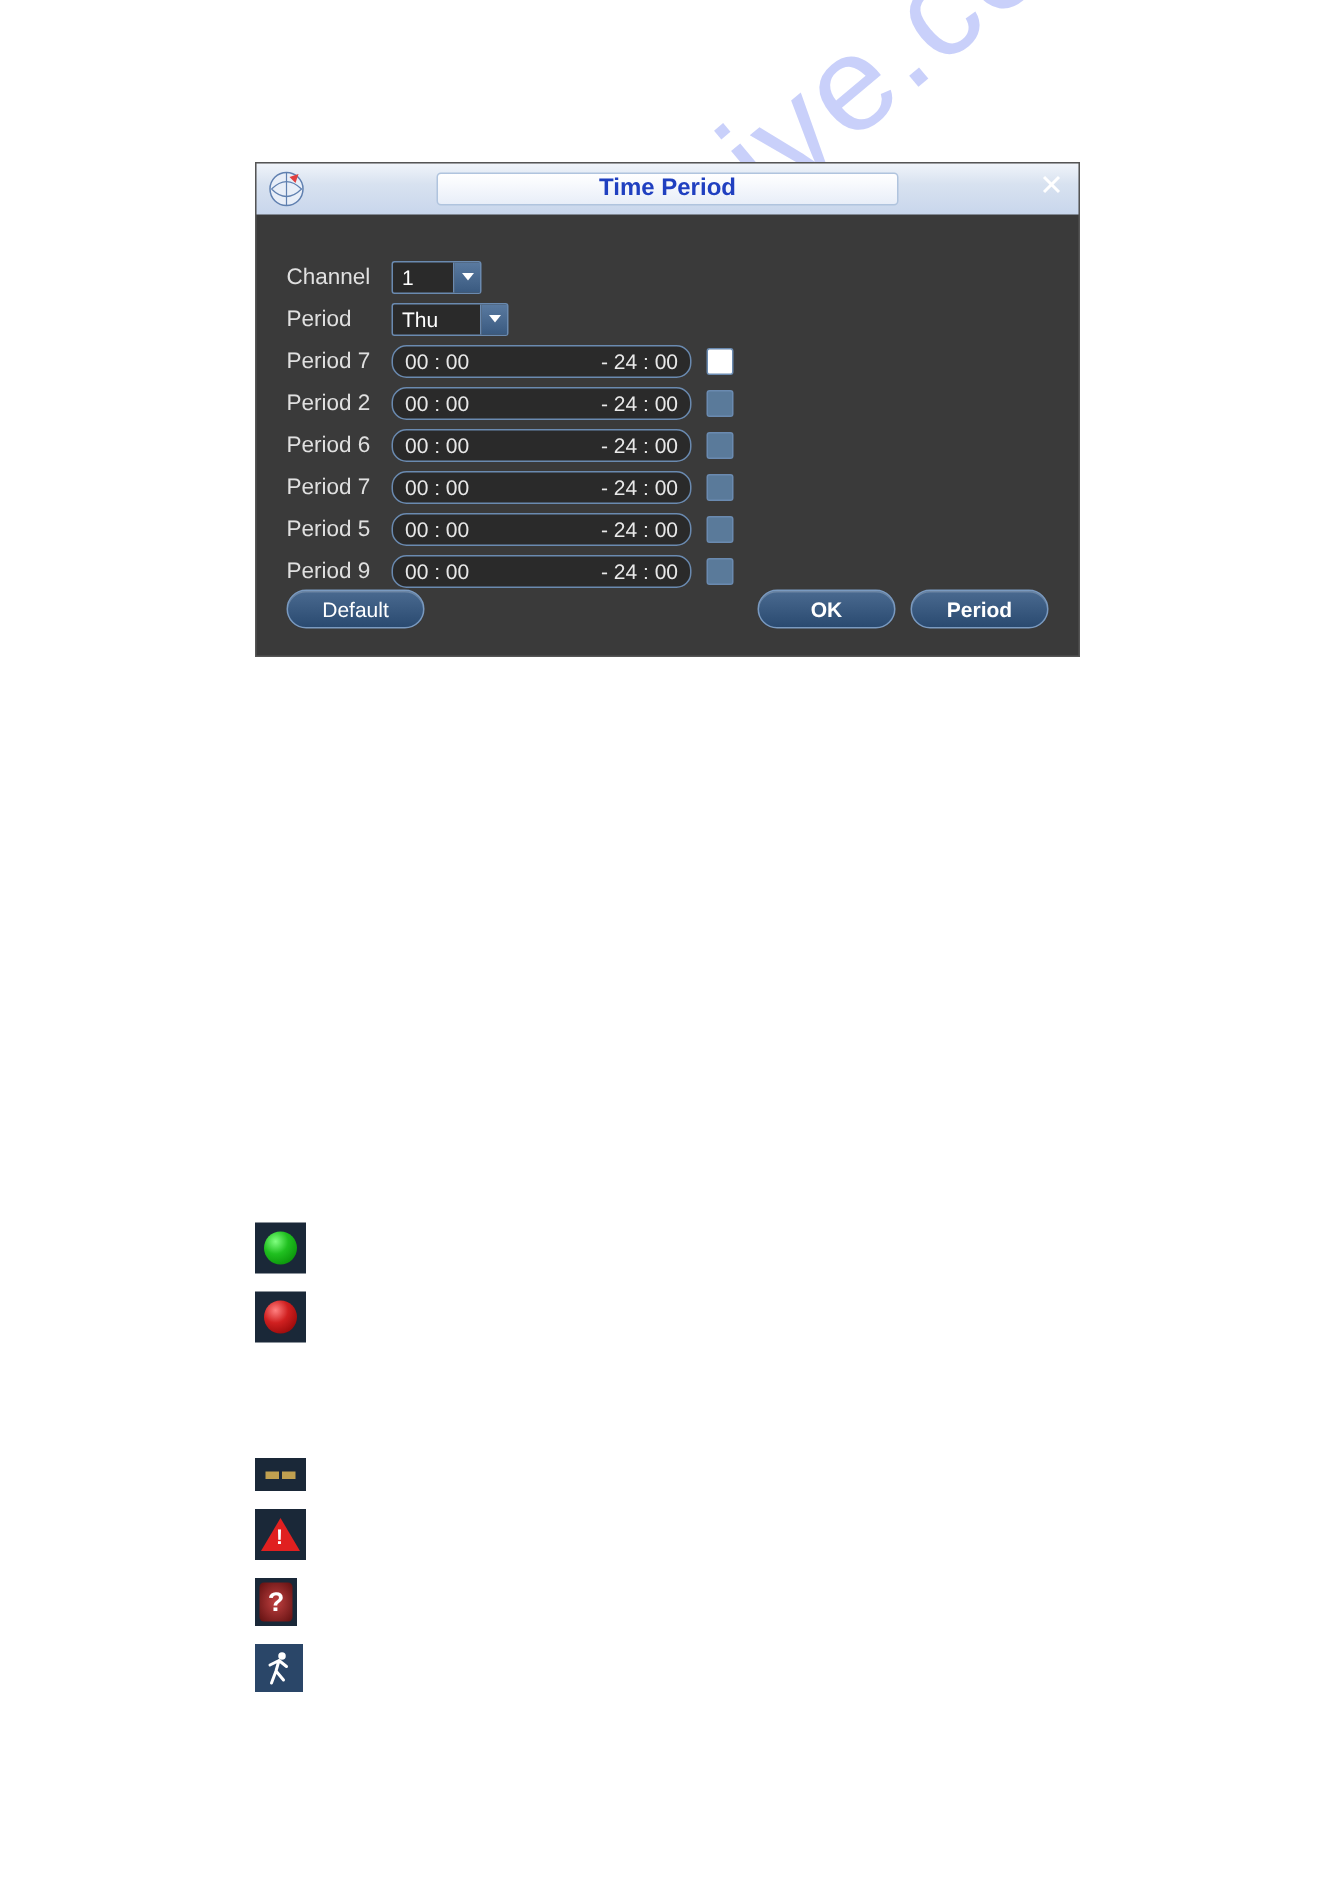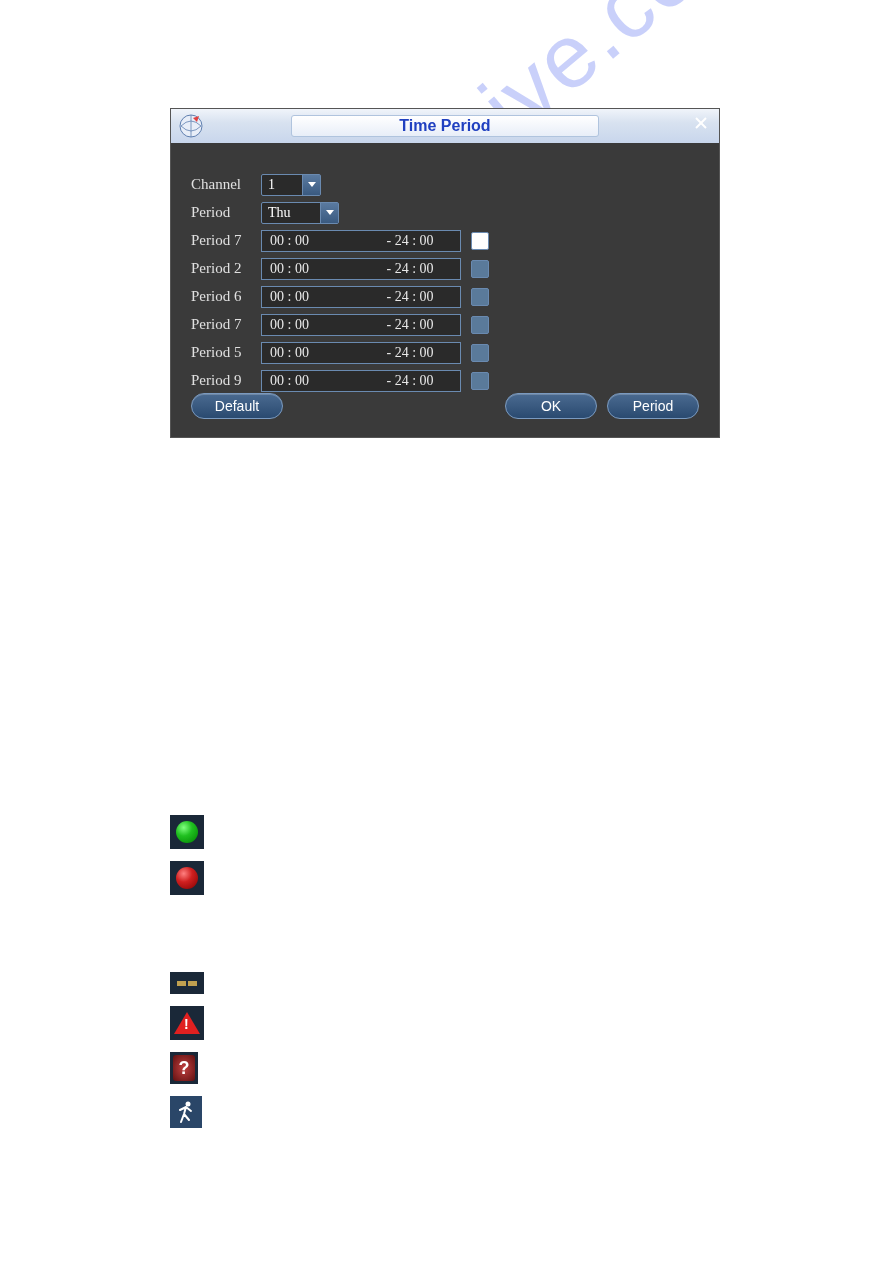--- a/index.html
+++ b/index.html
@@ -65,21 +65,20 @@
   .dialog-body {
     padding: 28px 20px 0 20px;
     color: #d8d8d8;
     font-size: 15px;
   }
   .row {
     display: flex;
     align-items: center;
     height: 27px;
     margin-bottom: 1px;
-    font-family: Liberation Serif, serif;
   }
   .row-label {
     width: 70px;
     color: #e0e0e0;
   }
   .select-box {
     height: 22px;
     background: #2a2a2a;
     border: 1px solid #6a8ab0;
     border-radius: 2px;
@@ -109,31 +108,31 @@
     content: "";
     border-left: 4px solid transparent;
     border-right: 4px solid transparent;
     border-top: 5px solid #ffffff;
   }
   .time-box {
     width: 200px;
     height: 22px;
     background: #2a2a2a;
     border: 1px solid #6a8ab0;
-    border-radius: 0;
+    border-radius: 10px;
     display: flex;
     align-items: center;
     color: #e8e8e8;
     font-size: 14px;
     padding: 0 8px;
     justify-content: space-between;
     cursor: text;
   }
   .time-start { flex: 1; text-align: left; }
-  .time-end { flex: 1; text-align: center; padding-left: 14px; }
+  .time-end { flex: 1; text-align: right; padding-left: 14px; }
   .checkbox {
     width: 18px;
     height: 18px;
     margin-left: 10px;
     border: 1px solid #6a8ab0;
     border-radius: 2px;
     cursor: pointer;
   }
   .checkbox.checked { background: #ffffff; }
   .checkbox.unchecked { background: #5a7a9a; }
@@ -141,20 +140,21 @@
     position: absolute;
     bottom: 18px;
     left: 20px;
     right: 20px;
     display: flex;
     justify-content: space-between;
   }
   .button-group-right {
     display: flex;
     gap: 10px;
+    font-weight: bold;
   }
   .btn {
     height: 26px;
     min-width: 92px;
     background: linear-gradient(to bottom, #4a6a90, #2a4a70);
     border: 1px solid #7a9ac0;
     border-radius: 13px;
     color: #ffffff;
     font-size: 14px;
     display: flex;

